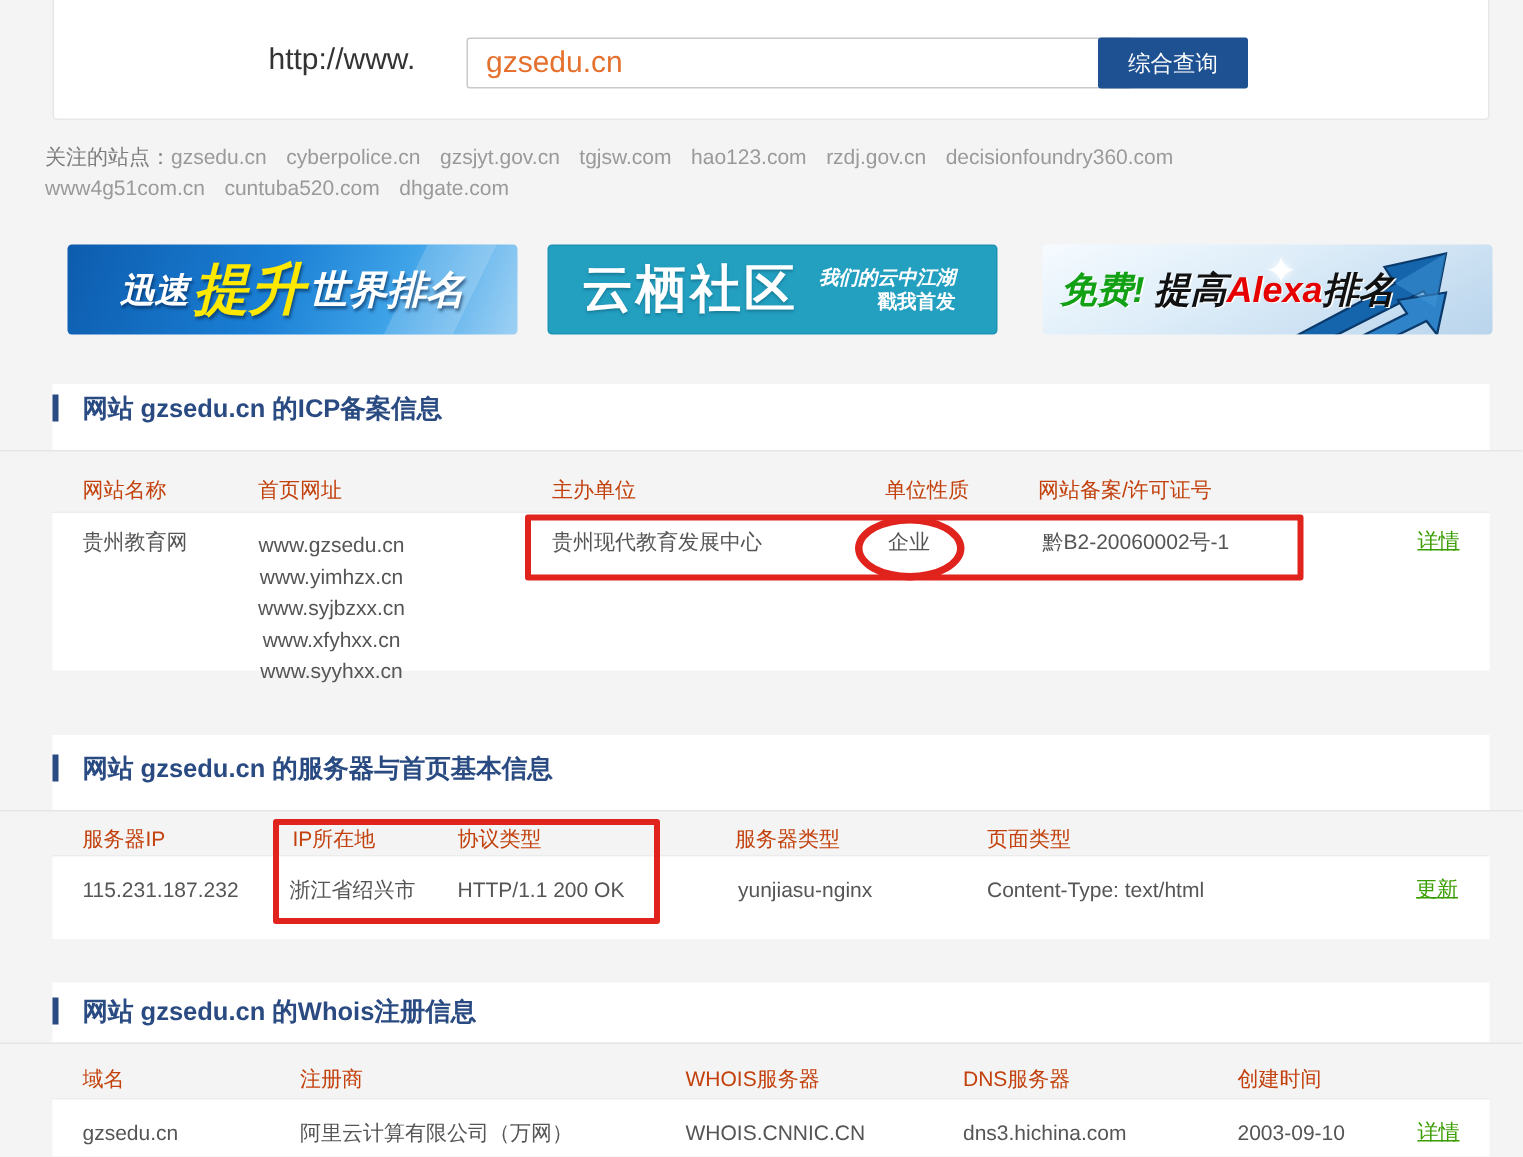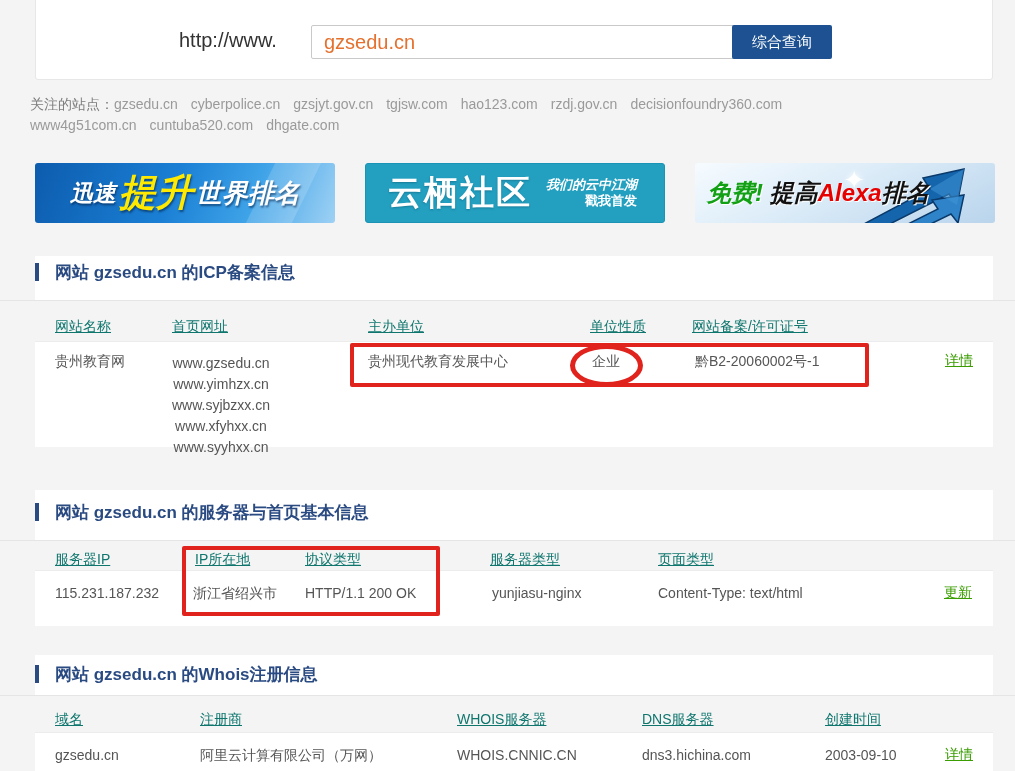--- a/index.html
+++ b/index.html
@@ -23,21 +23,21 @@
     background:#1d5191; color:#fff; border:none; border-radius:2px;
     font-size:15px; cursor:pointer; font-family:"Liberation Sans",sans-serif; }
 
   
   .followed { left:30px; top:94px; width:900px; font-size:14px; line-height:21px; }
   .followed .lbl { color:#7d7d7d; }
   .followed a { color:#9a9a9a; text-decoration:none; margin-right:13px; cursor:pointer; }
 
   
   .banner { top:163px; width:300px; height:60px; border-radius:3px; overflow:hidden; cursor:pointer; }
-  .banner1 { left:35px;
+  .banner1 { left:45px;
     background:linear-gradient(110deg,#0d5cae 0%,#1a7fd4 45%,#3fa3e8 72%,#9ed1f4 100%);text-align:right; }
   .banner1 .shine { position:absolute; right:30px; top:-12px; width:46px; height:90px;
     background:rgba(255,255,255,.16); transform:skewX(-26deg); }
   .banner1 .txt { position:absolute; left:0; top:0; width:100%; height:100%;
     display:flex; align-items:center; justify-content:center;
     font-style:italic; font-weight:bold; white-space:nowrap;
     text-shadow:1px 2px 2px rgba(0,30,70,.55); }
   .banner1 .p1 { color:#fff; font-size:23px; }
   .banner1 .p2 { color:#ffe900; font-size:37px; margin:0 3px; line-height:60px; }
   .banner1 .p3 { color:#fff; font-size:26px; }
@@ -60,21 +60,21 @@
   .banner3 .brand { color:#e60000; }
   .banner3 svg { position:absolute; right:0; top:0; }
   .banner3 .spark { position:absolute; right:130px; top:2px; color:#fff; font-size:26px;
     text-shadow:0 0 6px #fff; }
 
   
   .divider { position:absolute; left:0; width:1015px; height:1px; background:#e5e5e5; }
   .subdivider { position:absolute; left:35px; width:958px; height:1px; background:#ececec; }
   .sec-bar { position:absolute; width:4px; height:18px; background:#2a4a82; }
   .sec-title { position:absolute; left:55px; font-size:17px; font-weight:bold; color:#2a4a82; }
-  .hdr { position:absolute; font-size:14px; color:#0f766e; white-space:nowrap;text-decoration:underline; }
+  .hdr { position:absolute; font-size:14px; color:#c2410c; white-space:nowrap; }
   .cell { position:absolute; font-size:14px; color:#555; white-space:nowrap;text-align:center; }
   .cell .url-line { line-height:21px; }
   .green-link { position:absolute; font-size:14px; color:#3a9d00;
     text-decoration:underline; cursor:pointer; white-space:nowrap; }
 
   
   .red-rect { position:absolute; border:4px solid #e0231c; border-radius:2px; background:transparent; }
   .red-ellipse { position:absolute; border:5px solid #e0231c; border-radius:50%; background:transparent; }
 </style>
 </head>

